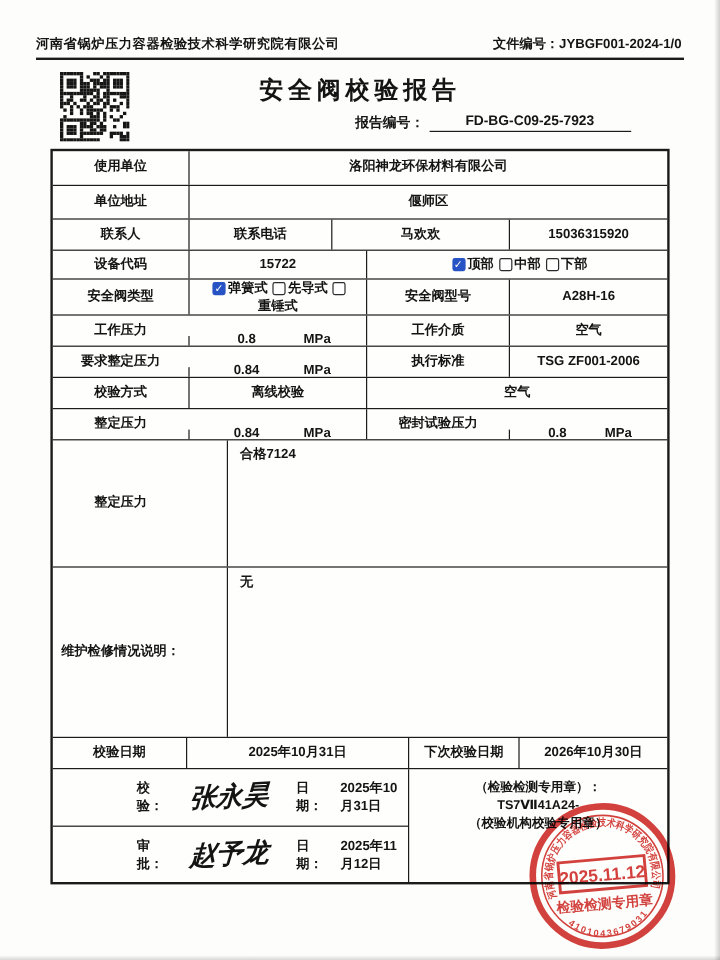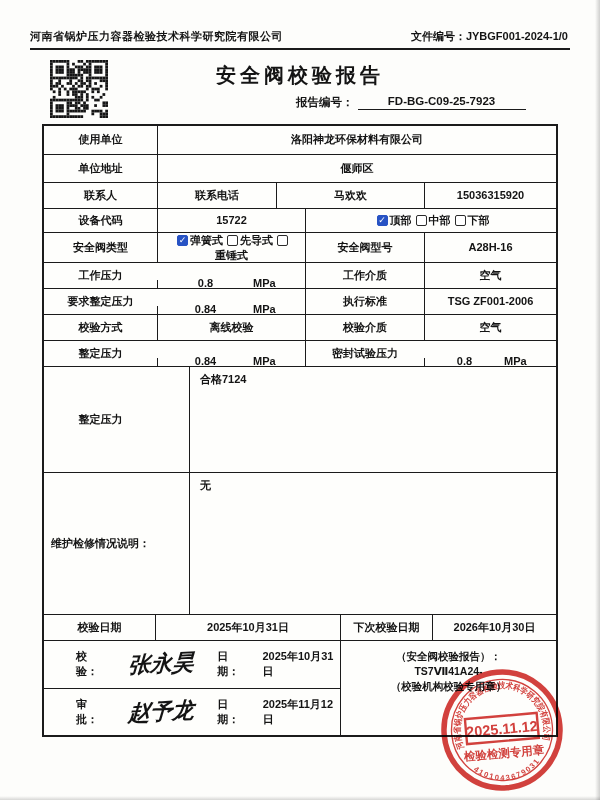--- a/index.html
+++ b/index.html
@@ -31,21 +31,21 @@
   .vu .u{width:52px;text-align:left;}
   .cbrow{display:flex;align-items:center;justify-content:center;flex-wrap:wrap;row-gap:1px;}
   .cb{width:11px;height:11px;border:1.5px solid #2b2b2b;border-radius:2px;box-sizing:border-box;display:inline-flex;
       align-items:center;justify-content:center;margin:0 2px 0 4px;background:#fff;flex:0 0 auto;}
   .cb.checked{background:var(--cb-blue,#2853c4);border-color:var(--cb-blue,#2853c4);color:#fff;font-size:9px;font-weight:700;line-height:1;}
   .cb-label{font-size:11px;font-weight:700;}
   
   .sig-split{display:flex;flex-direction:column;width:296px;box-sizing:border-box;}
   .sig-row{flex:1;display:flex;align-items:center;padding-left:32px;box-sizing:border-box;}
   .sig-row.divider{border-bottom:1.5px solid #1b1b1b;}
-  .sig-label{font-size:11px;font-weight:700;}
+  .sig-label{font-size:11px;font-weight:700;margin-left:38px;}
   .sig-name{font-size:22px;font-weight:700;font-style:italic;font-family:"DejaVu Serif","Liberation Serif",serif;
             transform:rotate(-3deg) skewX(-6deg);margin:0 10px 0 8px;min-width:92px;text-align:center;}
   .sig-date-label{font-size:11px;font-weight:700;margin-right:14px;}
   .sig-date{font-size:11px;font-weight:700;}
   .agency-cell{flex:1;border-left:1.5px solid #1b1b1b;box-sizing:border-box;padding-top:8px;
                display:flex;flex-direction:column;align-items:center;font-size:10.5px;font-weight:700;line-height:15px;}
   
   .stamp{left:436px;top:664px;width:132px;height:132px;opacity:.92;mix-blend-mode:multiply;pointer-events:none;}
   
   .edge-r{right:0;top:0;width:5px;height:100%;background:linear-gradient(to right,rgba(0,0,0,0),rgba(0,0,0,.18));}
@@ -376,21 +376,20 @@
       <span class="v">0.84</span>
       <span class="u">MPa</span>
     </div>
     <div class="td" style="width:119px">执行标准</div>
     <div class="td" style="flex:1">TSG ZF001-2006</div>
   </div>
 
   <div class="tr" style="height:26px">
     <div class="td" style="width:113px">校验方式</div>
     <div class="td" style="width:148px">离线校验</div>
-    <div class="td" style="width:119px">校验介质</div>
     <div class="td" style="flex:1">空气</div>
   </div>
 
   <div class="tr" style="height:26px">
     <div class="td" style="width:113px">整定压力</div>
     <div class="td vu" style="width:148px">
       <span class="v">0.84</span>
       <span class="u">MPa</span>
     </div>
     <div class="td" style="width:119px">密封试验压力</div>
@@ -426,21 +425,21 @@
         <span class="sig-date">2025年10月31日</span>
       </div>
       <div class="sig-row">
         <span class="sig-label">审批：</span>
         <span class="sig-name">赵予龙</span>
         <span class="sig-date-label">日期：</span>
         <span class="sig-date">2025年11月12日</span>
       </div>
     </div>
     <div class="agency-cell">
-      <span>（安全阀校验报告）：</span>
+      <span>（检验检测专用章）：</span>
       <span>TS7Ⅶ41A24-</span>
       <span>（校验机构校验专用章）</span>
     </div>
   </div>
 </div>
 
 <svg class="abs stamp" viewBox="0 0 132 132" xmlns="http://www.w3.org/2000/svg">
   <g transform="rotate(-5 66 66)" fill="none" stroke="#d0312d">
     <circle cx="66" cy="66" r="58" stroke-width="5.5"></circle>
     <circle cx="66" cy="66" r="50.5" stroke-width="1.3"></circle>

